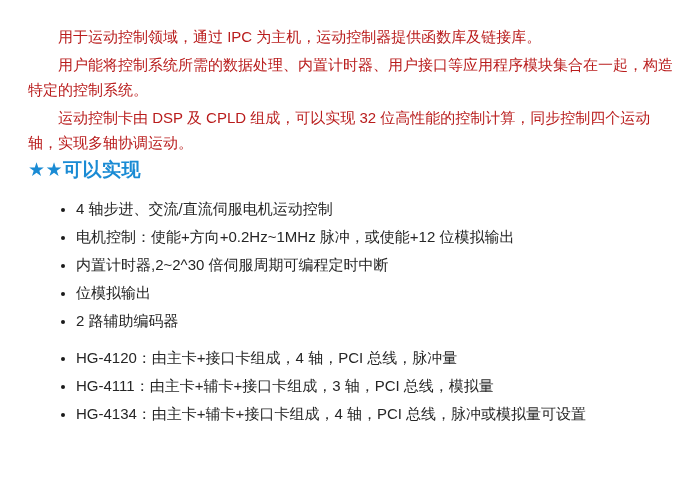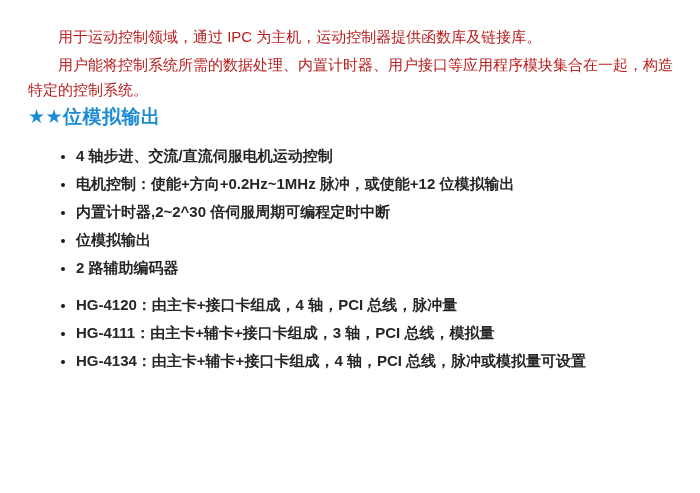--- a/index.html
+++ b/index.html
@@ -36,37 +36,37 @@
   }
   ul.bullets {
     list-style: disc;
     margin: 0 0 9px 0;
     padding: 0 0 0 48px;
   }
   ul.bullets li {
     font-size: 15px;
     line-height: 28px;
     color: #262626;
-    font-weight: bold;
   }
   ul.bullets li::marker {
     color: #1a1a1a;
     font-size: 13px;
   }
 </style>
 </head>
 <body>
 
 <div class="doc">
 
 
   <p class="para">用于运动控制领域，通过 IPC 为主机，运动控制器提供函数库及链接库。</p>
   <p class="para">用户能将控制系统所需的数据处理、内置计时器、用户接口等应用程序模块集合在一起，构造特定的控制系统。</p>
+  <p class="para">运动控制卡由 DSP 及 CPLD 组成，可以实现 32 位高性能的控制计算，同步控制四个运动轴，实现多轴协调运动。</p>
 
-  <h2 class="heading">★★位模拟输出</h2>
+  <h2 class="heading">★★可以实现</h2>
 
   <ul class="bullets">
     <li>4 轴步进、交流/直流伺服电机运动控制</li>
     <li>电机控制：使能+方向+0.2Hz~1MHz 脉冲，或使能+12 位模拟输出</li>
     <li>内置计时器,2~2^30 倍伺服周期可编程定时中断</li>
     <li>位模拟输出</li>
     <li>2 路辅助编码器</li>
   </ul>
 
 

